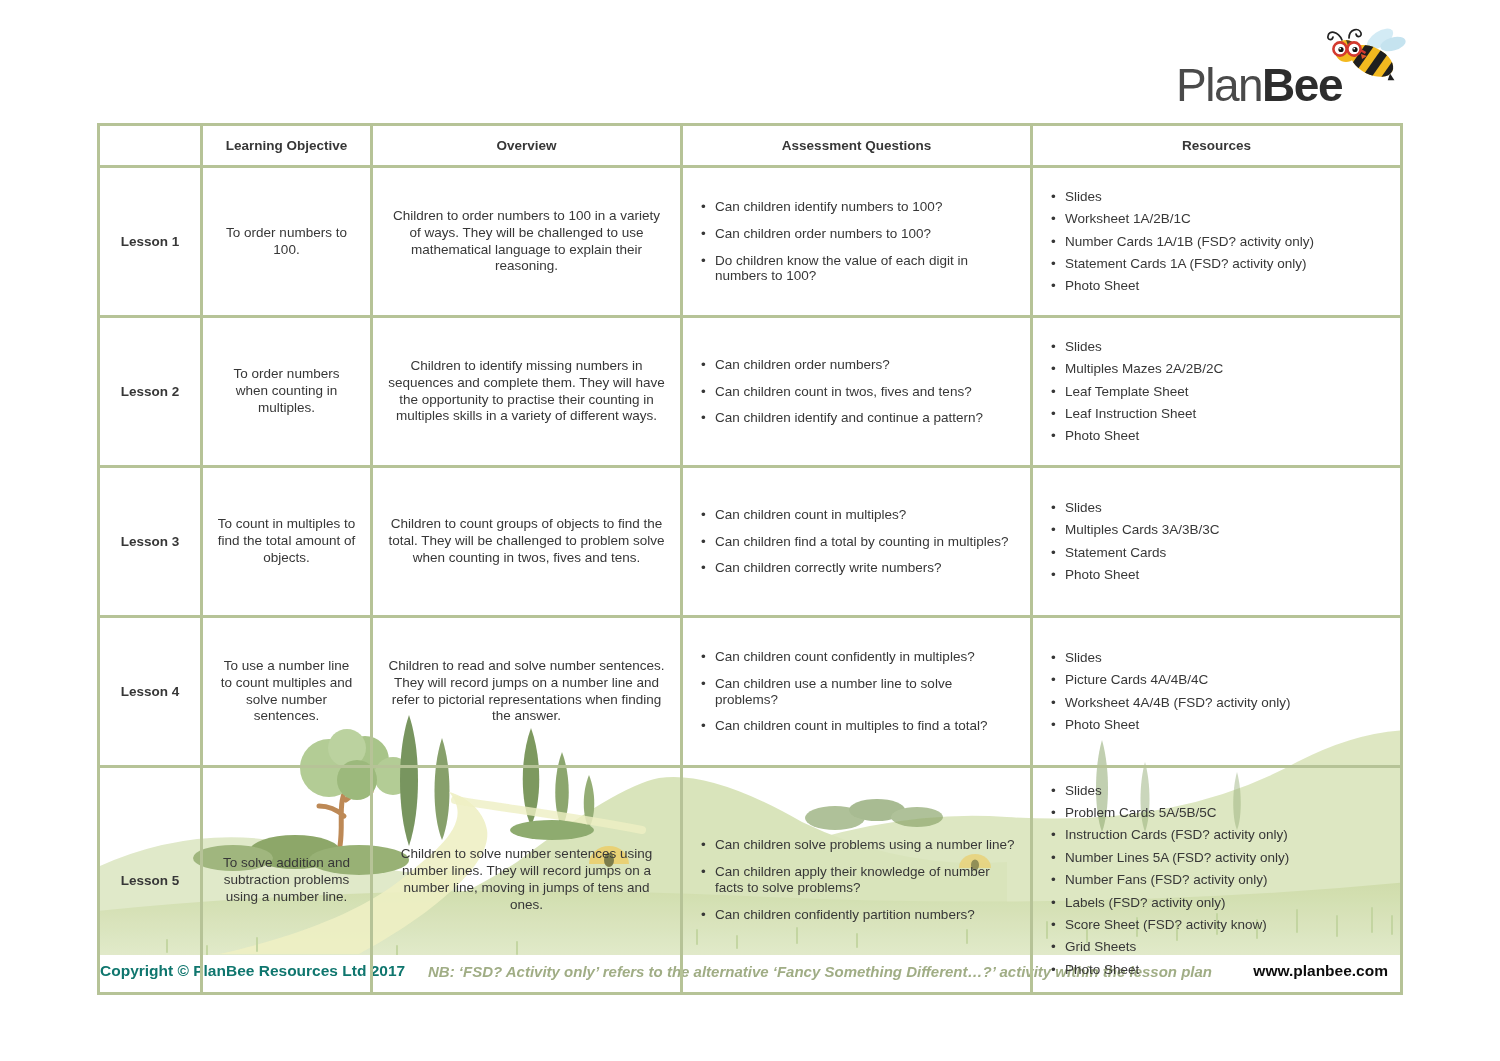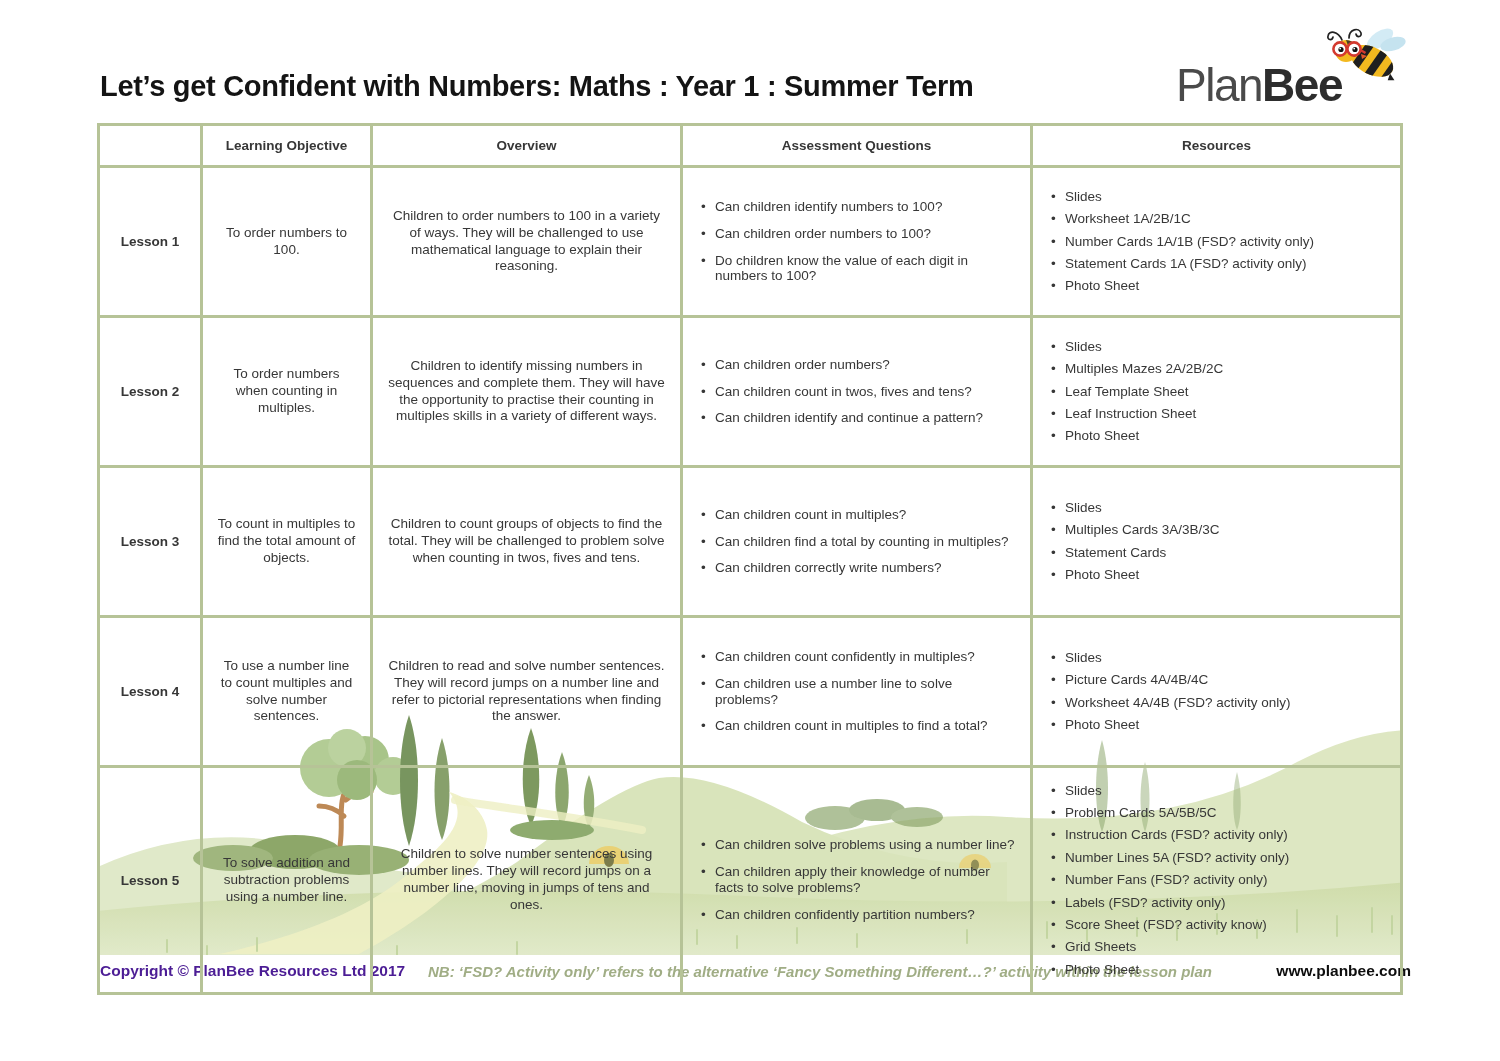--- a/index.html
+++ b/index.html
@@ -40,33 +40,32 @@
   tr.lesson-row { height:150px; }
   tr.lesson-row.tall { height:195px; }
   td.objective, td.overview { text-align:center; padding:6px 14px; line-height:1.25; }
   td.questions, td.resources { padding:8px 14px 8px 18px; }
   ul.bullets { list-style:none; }
   ul.bullets li { position:relative; padding-left:14px; line-height:1.18; }
   ul.bullets li::before { content:"\2022"; position:absolute; left:0; top:0; }
   ul.q-list li { margin:11px 0; }
   ul.r-list li { margin:6.5px 0; }
   
-  .footer-copy { position:absolute; left:100px; top:962px; font-size:15.5px; font-weight:700; color:#4c1d95; }
+  .footer-copy { position:absolute; left:100px; top:962px; font-size:15.5px; font-weight:700; color:#0f766e; }
   .footer-note {
     position:absolute; left:380px; top:963px; width:880px; text-align:center;
     font-size:15px; font-weight:700; font-style:italic; color:#a0ad85;
   }
-  .footer-site { position:absolute; right:89px; top:962px; font-size:15.5px; font-weight:700; color:#0d0d0d; }
+  .footer-site { position:absolute; right:112px; top:962px; font-size:15.5px; font-weight:700; color:#0d0d0d; }
 </style>
 </head>
 <body>
 
 <div class="page">
 
-  <div class="doc-title">Let’s get Confident with Numbers: Maths : Year 1 : Summer Term</div>
 
   <div class="logo">
     <span class="plan">Plan</span><span class="bee">Bee</span>
   </div>
   <svg class="bee-art" viewBox="0 0 96 60">
 
     <g opacity="0.9">
       <ellipse cx="64" cy="13" rx="15" ry="7.5" fill="#cfe9f4" transform="rotate(-34 64 13)"></ellipse>
       <ellipse cx="77" cy="18" rx="13" ry="6.5" fill="#bfe0ee" transform="rotate(-16 77 18)"></ellipse>
     </g>

